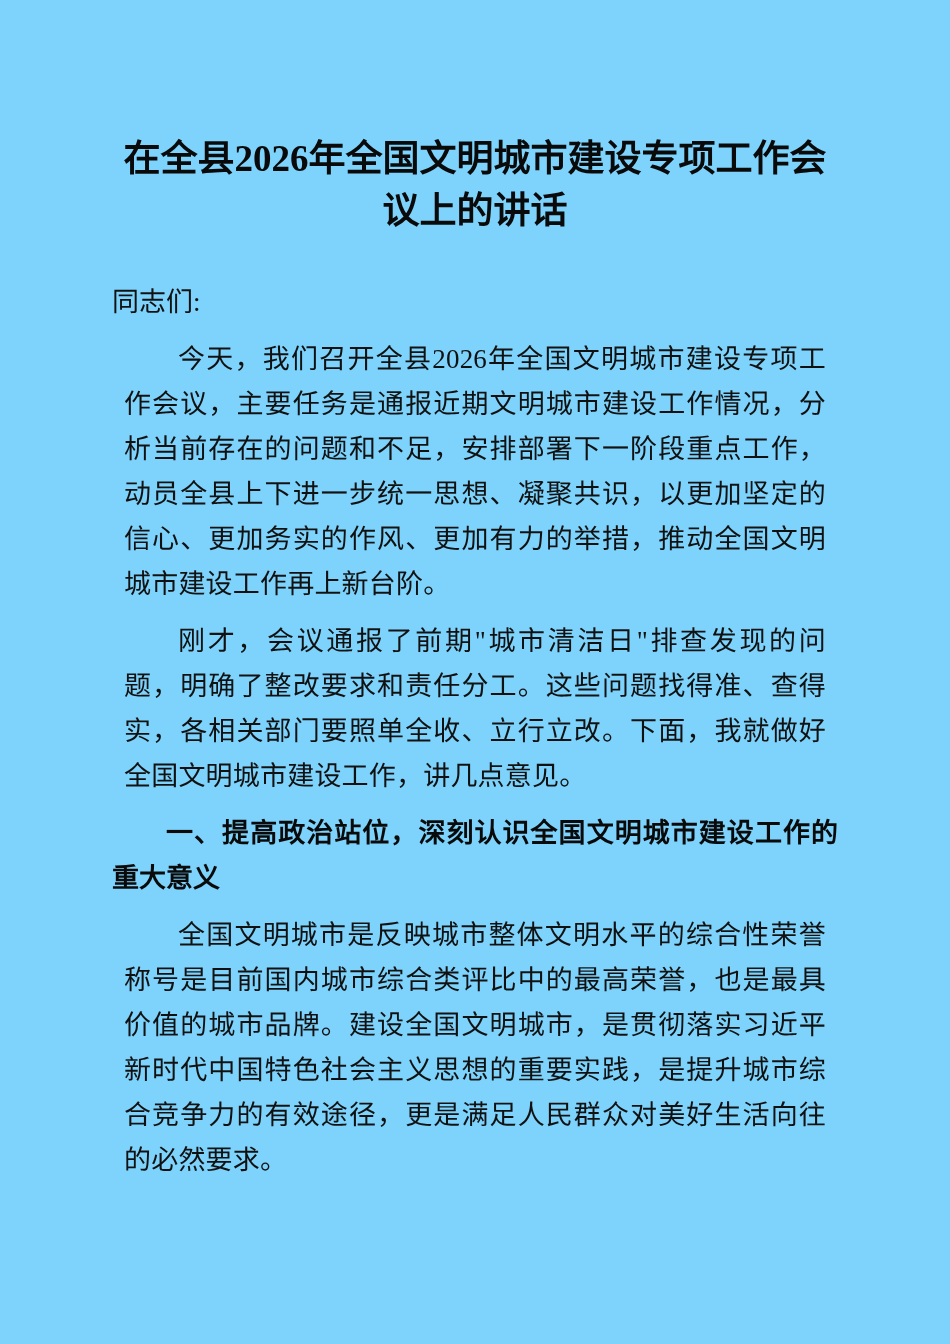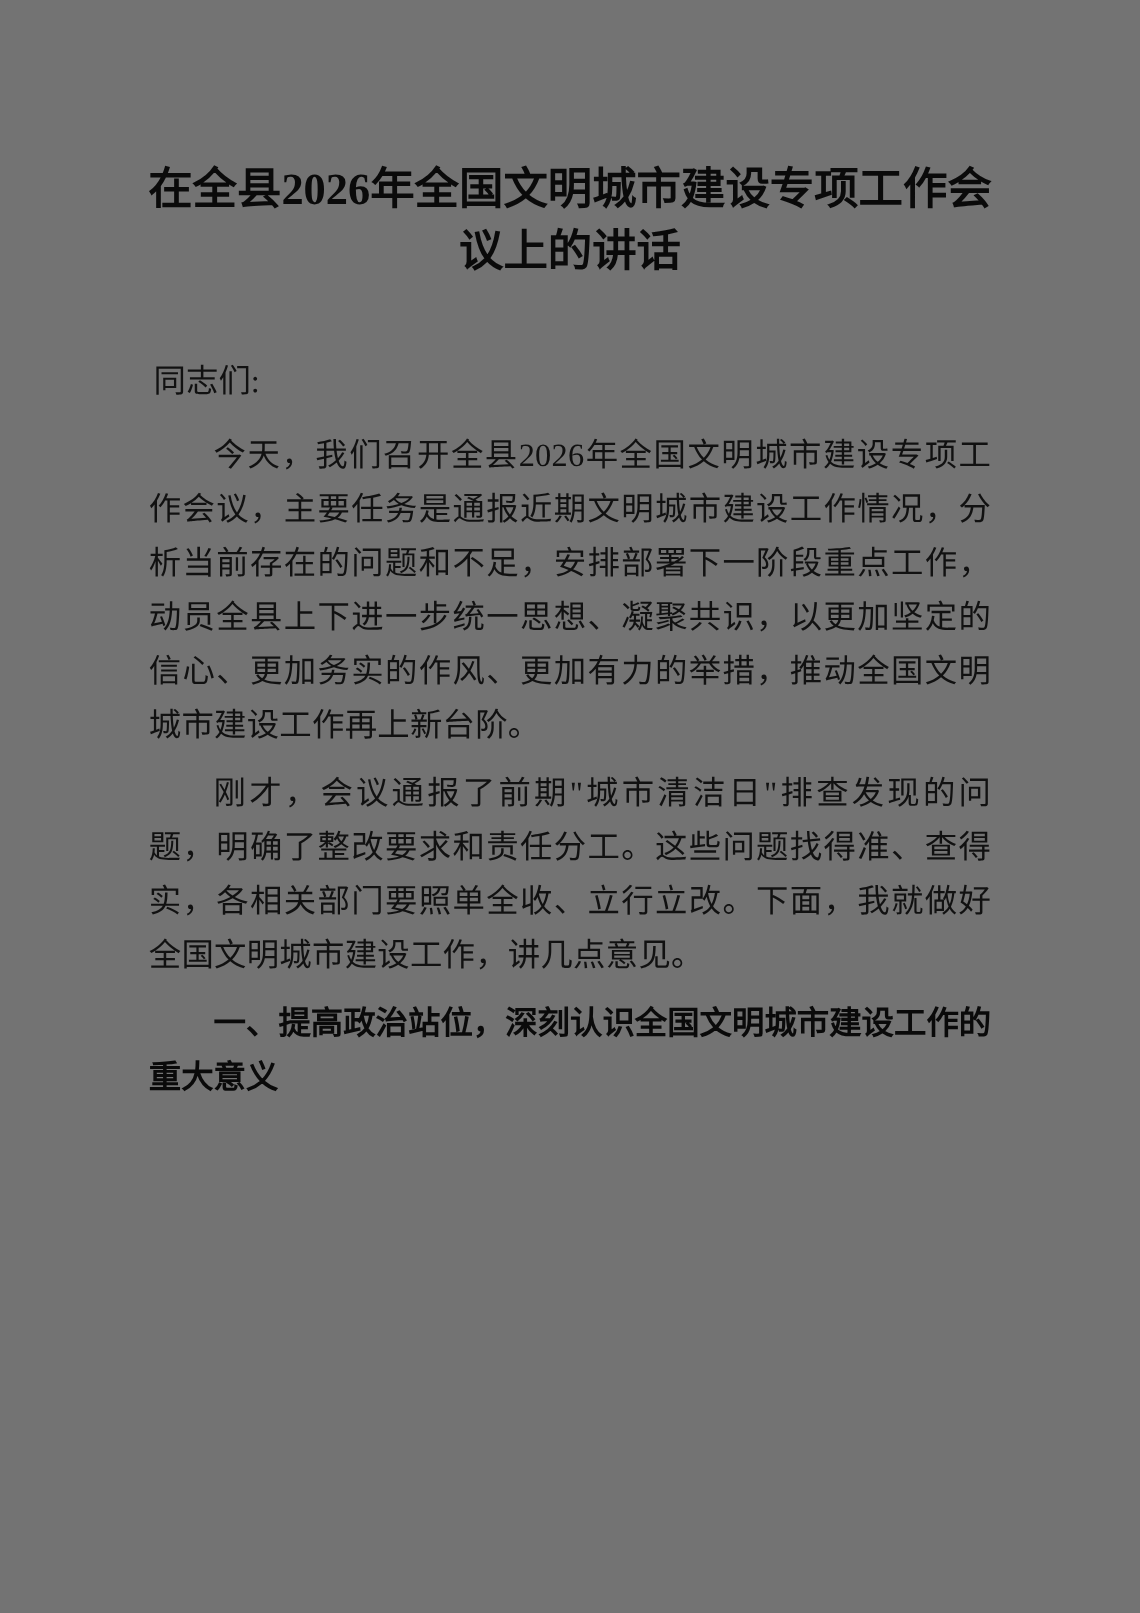--- a/index.html
+++ b/index.html
@@ -6,21 +6,21 @@
   html, body {
     margin: 0;
     padding: 0;
     background: #ffffff;
   }
 
   .page {
     position: relative;
     width: 950px;
     height: 1344px;
-    background: #737373;
+    background: #7dd3fc;
     overflow: hidden;
     box-sizing: border-box;
   }
 
   .doc-body {
     position: absolute;
     left: 112px;
     top: 0;
     width: 726px;
   }
@@ -35,21 +35,21 @@
     font-size: 37px;
     line-height: 52px;
     text-align: center;
     color: #0a0a0a;
     letter-spacing: 0px;
     word-break: break-all;
   }
 
   
   .salutation {
-    margin: 16px;
+    margin: 0;
     padding: 0;
     padding-top: 43px;
     font-family: "Liberation Serif", "DejaVu Serif", serif;
     font-size: 27px;
     line-height: 45px;
     color: #111111;
     text-align: justify;
     text-align-last: left;
     word-break: break-all;
   }
@@ -64,21 +64,21 @@
     line-height: 45px;
     color: #111111;
     text-align: justify;
     text-align-last: left;
     word-break: break-all;
     letter-spacing: 0.2px;
   }
 
   
   .section-heading {
-    margin: 12px;
+    margin: 0;
     padding: 0;
     text-indent: 2em;
     font-family: "Liberation Sans", "DejaVu Sans", sans-serif;
     font-weight: bold;
     font-size: 27px;
     line-height: 45px;
     color: #0a0a0a;
     text-align: justify;
     text-align-last: left;
     word-break: break-all;
@@ -93,16 +93,17 @@
     <h1 class="doc-title">在全县2026年全国文明城市建设专项工作会议上的讲话</h1>
 
     <p class="salutation">同志们:</p>
 
     <p class="para">今天，我们召开全县2026年全国文明城市建设专项工作会议，主要任务是通报近期文明城市建设工作情况，分析当前存在的问题和不足，安排部署下一阶段重点工作，动员全县上下进一步统一思想、凝聚共识，以更加坚定的信心、更加务实的作风、更加有力的举措，推动全国文明城市建设工作再上新台阶。</p>
 
     <p class="para">刚才，会议通报了前期"城市清洁日"排查发现的问题，明确了整改要求和责任分工。这些问题找得准、查得实，各相关部门要照单全收、立行立改。下面，我就做好全国文明城市建设工作，讲几点意见。</p>
 
     <p class="section-heading">一、提高政治站位，深刻认识全国文明城市建设工作的重大意义</p>
 
+    <p class="para">全国文明城市是反映城市整体文明水平的综合性荣誉称号是目前国内城市综合类评比中的最高荣誉，也是最具价值的城市品牌。建设全国文明城市，是贯彻落实习近平新时代中国特色社会主义思想的重要实践，是提升城市综合竞争力的有效途径，更是满足人民群众对美好生活向往的必然要求。</p>
 
 
   </div>
 </div>
 
 </body></html>

